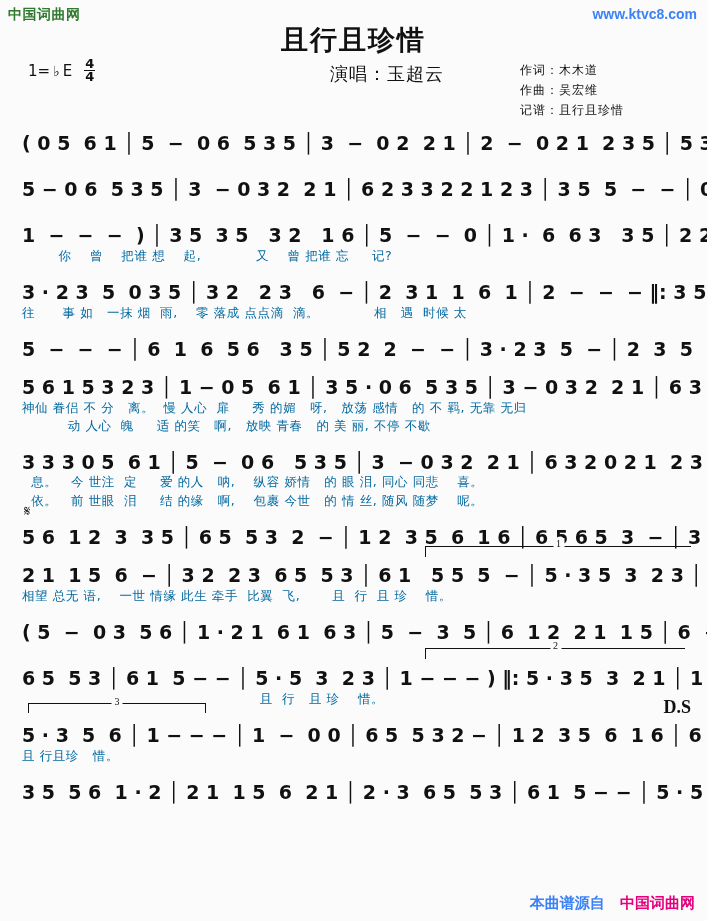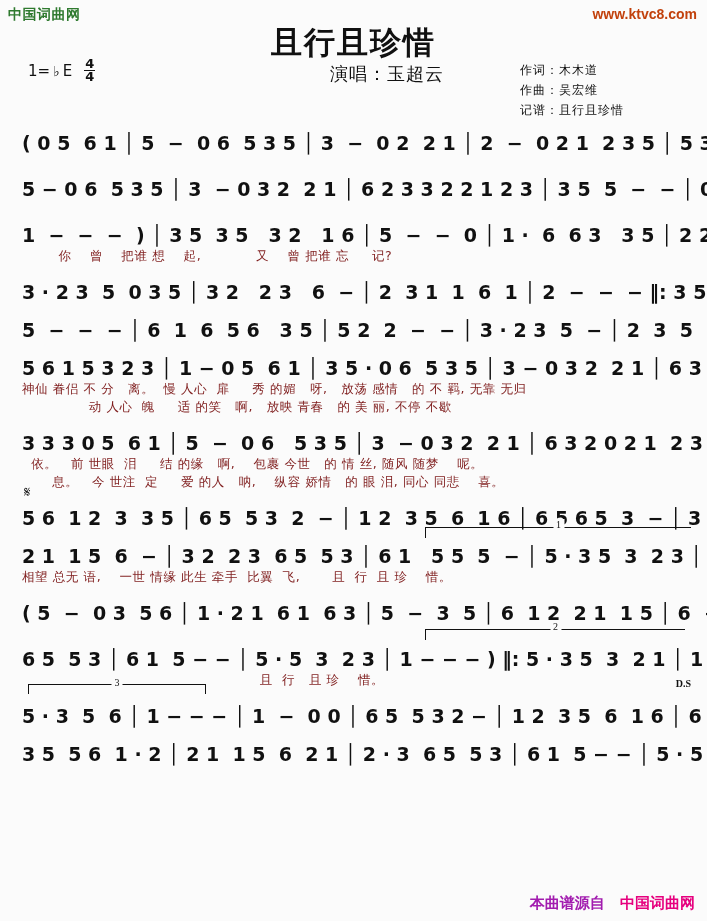--- a/index.html
+++ b/index.html
@@ -7,24 +7,24 @@
     width:707px;height:921px;
     background:#fbfbfb;
     font-family:"Liberation Serif","DejaVu Serif",serif;
     color:#111;
     position:relative;
     overflow:hidden;
   }
   
   .wm-left{position:absolute;left:8px;top:6px;font-size:14px;color:#2f7a2f;
     font-family:"Liberation Sans","DejaVu Sans",sans-serif;font-weight:bold;letter-spacing:.5px;}
-  .wm-right{position:absolute;right:10px;top:6px;font-size:14px;color:#c2410c;
+  .wm-right{position:absolute;right:10px;top:6px;font-size:14px;color:#3b82f6;
     font-family:"Liberation Sans","DejaVu Sans",sans-serif;font-weight:bold;}
   .title{position:absolute;left:0;right:0;top:22px;text-align:center;
-    font-size:31px;font-weight:bold;letter-spacing:2px;
+    font-size:27px;font-weight:bold;letter-spacing:2px;
     font-family:Liberation Sans, sans-serif;}
   .singer{position:absolute;left:330px;top:62px;font-size:18px;letter-spacing:1px;}
   .credits{position:absolute;left:520px;top:60px;font-size:12px;line-height:20px;letter-spacing:1px;}
   .credits div{white-space:nowrap;}
   .keysig{position:absolute;left:28px;top:58px;font-size:15px;
     font-family:"DejaVu Sans","Liberation Sans",sans-serif;display:flex;align-items:center;gap:3px;}
   .keysig .flat{font-size:14px;vertical-align:super;line-height:1;}
   .meter{display:inline-flex;flex-direction:column;align-items:center;line-height:.95;
     font-size:13px;font-weight:bold;margin-left:9px;}
   .meter .num{border-bottom:1.4px solid #111;padding:0 1px;}
@@ -38,39 +38,39 @@
     font-family:"DejaVu Sans","Liberation Sans",sans-serif;
     font-weight:bold;font-size:19px;
     height:36px;padding-left:22px;padding-right:10px;
     white-space:pre;letter-spacing:0px;
   }
   .lyr{
     display:block;padding-left:22px;padding-right:10px;
     font-size:12.5px;letter-spacing:.6px;height:19px;line-height:19px;
     white-space:pre;
     font-family:"DejaVu Sans","Liberation Sans",sans-serif;
-    font-weight:normal;color:#7f1d1d;
+    font-weight:normal;color:#0369a1;
   }
-  .lyr2{height:18px;line-height:18px;margin-left:21px;}
+  .lyr2{height:18px;line-height:18px;}
   .spacer{height:8px;}
   .seg{font-size:15px;position:absolute;left:24px;top:-9px;}
-  .dsmark{position:absolute;right:16px;font-size:10px;font-weight:bold;
+  .dsmark{position:absolute;right:16px;font-size:18px;font-weight:bold;
     font-family:"Liberation Serif",serif;margin-left:25px;}
   .bracket{position:absolute;height:10px;border-top:1.4px solid #111;border-left:1.4px solid #111;}
   .bracket span{position:absolute;top:-9px;left:50%;transform:translateX(-50%);
     background:#fbfbfb;padding:0 3px;font-size:10px;font-family:"Liberation Serif",serif;}
   .trip{position:absolute;height:9px;border-top:1.4px solid #111;
     border-left:1.4px solid #111;border-right:1.4px solid #111;}
   .trip span{position:absolute;top:-8px;left:50%;transform:translateX(-50%);
     background:#fbfbfb;padding:0 3px;font-size:10px;}
 
   
   .footer{position:absolute;right:12px;bottom:8px;font-size:15px;font-weight:bold;
     font-family:"DejaVu Sans","Liberation Sans",sans-serif;}
-  .footer .src{color:#a21caf;}
+  .footer .src{color:#3b82f6;}
   .footer .site{color:#e6007e;margin-left:10px;}
 </style>
 </head>
 <body>
 
 <div class="wm-left">中国词曲网</div>
 <div class="wm-right">www.ktvc8.com</div>
 
 <div class="title">且行且珍惜</div>
 
@@ -99,33 +99,34 @@
     <div class="system">
       <div class="notes">5 − 0 6  5 3 5 │ 3  − 0 3 2  2 1 │ 6 2 3 3 2 2 1 2 3 │ 3 5  5  −  − │ 0  0 5  3  2 3 │</div>
       <div class="spacer"></div>
     </div>
     <div class="system">
       <div class="notes">1  −  −  −  ) │ 3 5  3 5   3 2   1 6 │ 5  −  −  0 │ 1 ·  6  6 3   3 5 │ 2 2  2  −  − │</div>
       <div class="lyr">        你    曾    把谁 想    起,            又    曾 把谁 忘     记?</div>
     </div>
     <div class="system">
       <div class="notes">3 · 2 3  5  0 3 5 │ 3 2   2 3   6  − │ 2  3 1  1  6  1 │ 2  −  −  − ‖: 3 5  3 5  3 2  1 6 │</div>
+      <div class="lyr">往      事 如   一抹 烟  雨,    零 落成 点点滴  滴。            相   遇  时候 太</div>
     </div>
     <div class="system">
       <div class="notes">5  −  −  − │ 6  1  6  5 6   3 5 │ 5 2  2  −  − │ 3 · 2 3  5  − │ 2  3  5  6  − │</div>
     </div>
     <div class="system">
       <div class="notes">5 6 1 5 3 2 3 │ 1 − 0 5  6 1 │ 3 5 · 0 6  5 3 5 │ 3 − 0 3 2  2 1 │ 6 3 2 0 2 1  2 5 │</div>
       <div class="lyr">神仙 眷侣 不 分   离。  慢 人心  扉     秀 的媚   呀,   放荡 感情   的 不 羁, 无靠 无归</div>
       <div class="lyr lyr2">          动 人心  魄     适 的笑   啊,   放映 青春   的 美 丽, 不停 不歇</div>
     </div>
     <div class="system">
       <div class="notes">3 3 3 0 5  6 1 │ 5  −  0 6   5 3 5 │ 3  − 0 3 2  2 1 │ 6 3 2 0 2 1  2 3 │ 3 5 5 − − │</div>
+      <div class="lyr lyr2">  息。   今 世注  定     爱 的人   呐,    纵容 娇情   的 眼 泪, 同心 同悲    喜。</div>
       <div class="lyr">  依。   前 世眼  泪     结 的缘   啊,    包裹 今世   的 情 丝, 随风 随梦    呢。</div>
-      <div class="lyr lyr2">  息。   今 世注  定     爱 的人   呐,    纵容 娇情   的 眼 泪, 同心 同悲    喜。</div>
     </div>
     <div class="system">
       <div class="notes">5 6  1 2  3  3 5 │ 6 5  5 3  2  − │ 1 2  3 5  6  1 6 │ 6 5 6 5  3  − │ 3 5 6 1  1 2 │</div>
       <span class="seg">𝄋</span>
     </div>
     <div class="system">
       <div class="notes">2 1  1 5  6  − │ 3 2  2 3  6 5  5 3 │ 6 1   5 5  5  − │ 5 · 3 5  3  2 3 │ 1  −  −  − │</div>
       <div class="lyr">相望 总无 语,    一世 情缘 此生 牵手  比翼  飞,       且  行  且 珍    惜。</div>
       <div class="bracket" style="left: 425px; right: 16px; top: -4px;">
         <span>1</span>
@@ -138,20 +139,21 @@
     <div class="system">
       <div class="notes">6 5  5 3 │ 6 1  5 − − │ 5 · 5  3  2 3 │ 1 − − − ) ‖: 5 · 3 5  3  2 1 │ 1  −  −  − ‖</div>
       <div class="lyr">                                                    且  行   且 珍    惜。</div>
       <div class="bracket" style="left: 425px; right: 22px; top: -5px;">
         <span>2</span>
       </div>
       <div class="dsmark" style="top: 44px;">D.S</div>
     </div>
     <div class="system">
       <div class="notes">5 · 3  5  6 │ 1 − − − │ 1  −  0 0 │ 6 5  5 3 2 − │ 1 2  3 5  6  1 6 │ 6 5  6 5  3 − │</div>
+      <div class="lyr">且 行且珍   惜。</div>
       <div class="trip" style="left: 28px; width: 176px; top: -7px;">
         <span>3</span>
       </div>
     </div>
     <div class="system">
       <div class="notes">3 5  5 6  1 · 2 │ 2 1  1 5  6  2 1 │ 2 · 3  6 5  5 3 │ 6 1  5 − − │ 5 · 5  3  2 3 │ 1 − − − ) ‖</div>
       <div class="spacer"></div>
     </div>
   </div>
 

